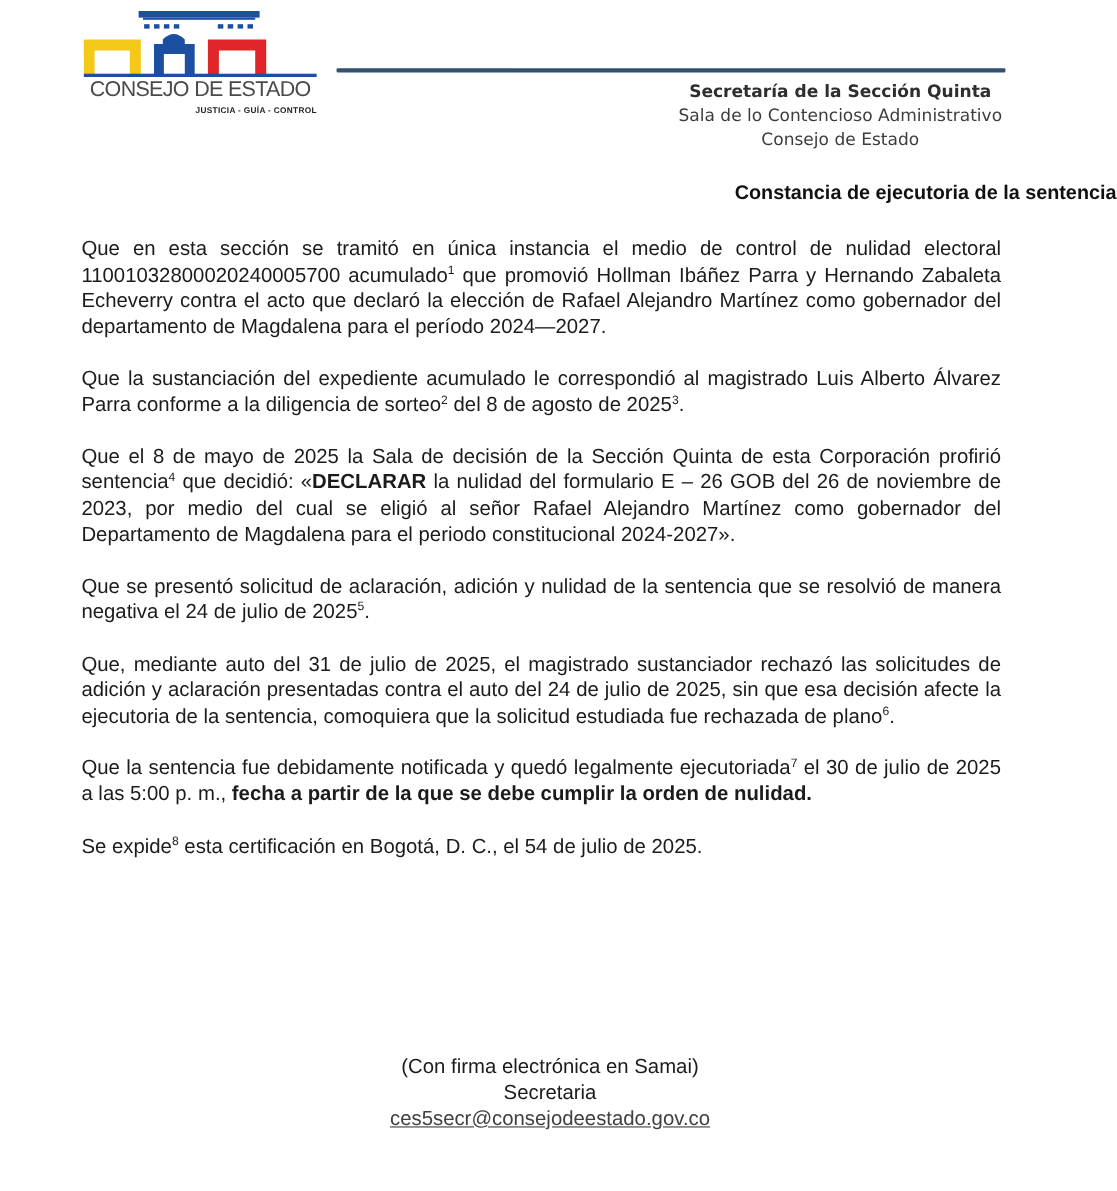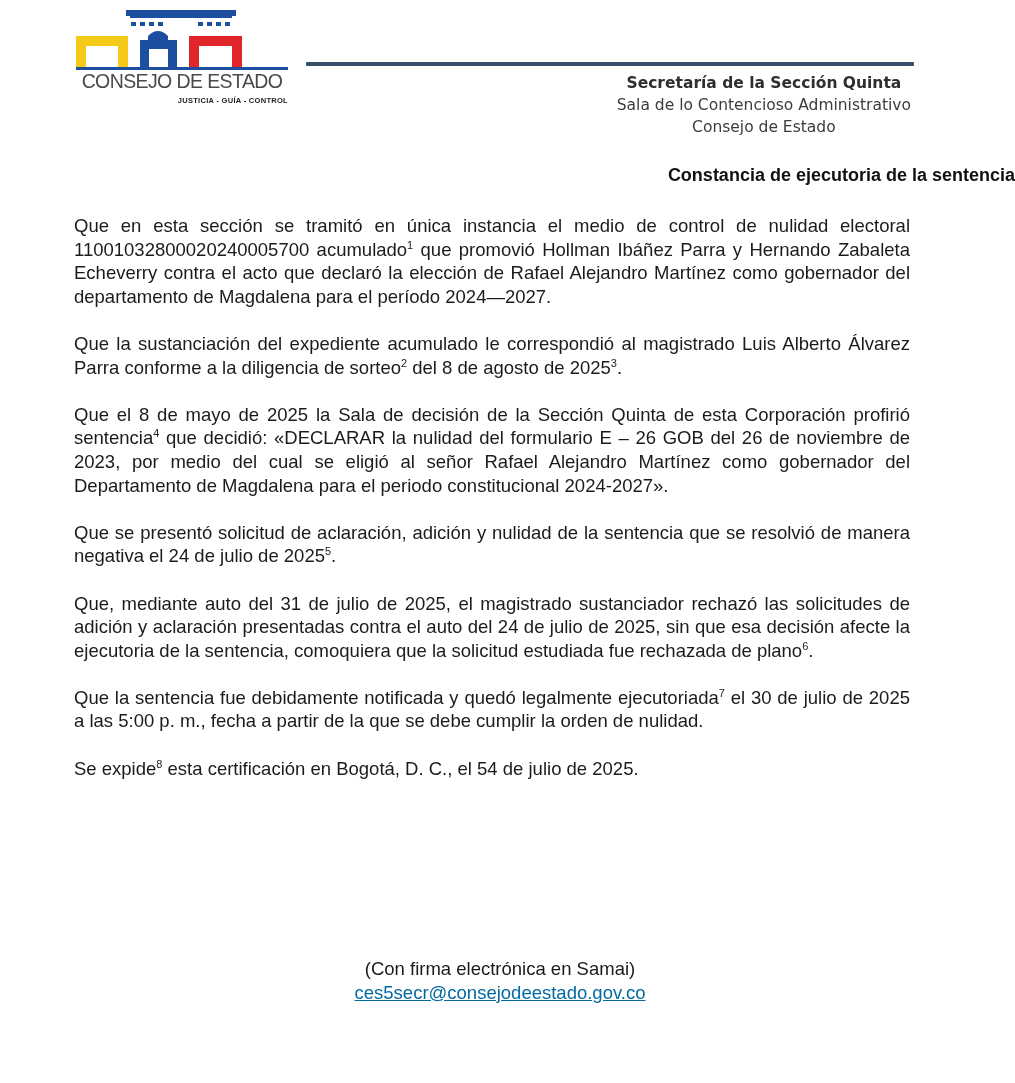--- a/index.html
+++ b/index.html
@@ -30,27 +30,27 @@
     .doc-title {
       position: absolute; left: 0; width: 1015px; top: 165px; text-align: right;
       font-weight: bold; font-size: 18px; color: #111;
     }
     .body-text {
       position: absolute; left: 74px; width: 836px; top: 214px;
       font-size: 18.5px; line-height: 23.6px; text-align: justify; color: #1b1b1b;
     }
     .body-text p { margin: 0 0 23.6px 0; }
     sup { font-size: 11px; line-height: 0; vertical-align: super; }
-    .b { font-weight: normal; }
+    .b { font-weight: bold; }
     .signature {
       position: absolute; left: 0; width: 1000px; top: 957px; text-align: center;
       font-size: 18.5px; line-height: 24px; color: #1b1b1b;
     }
     .signature .name { font-weight: bold; }
-    .signature a { color: #0369a1; text-decoration: underline; }
+    .signature a { color: #404040; text-decoration: underline; }
   </style>
 </head>
 <body>
 
 <div class="logo">
   <svg width="212" height="64" viewBox="0 0 212 64">
 
     <rect x="50" y="4" width="110" height="6" fill="#1d4fa0"></rect>
     <rect x="54" y="10" width="102" height="2" fill="#1d4fa0"></rect>
 
@@ -97,14 +97,15 @@
 
   <p><span>Que, mediante auto del 31 de julio de 2025, el magistrado sustanciador rechazó las solicitudes de adición y aclaración presentadas contra el auto del 24 de julio de 2025, sin que esa decisión afecte la ejecutoria de la sentencia, comoquiera que la solicitud estudiada fue rechazada de plano</span><sup>6</sup><span>.</span></p>
 
   <p><span>Que la sentencia fue debidamente notificada y quedó legalmente ejecutoriada</span><sup>7</sup><span> el 30 de julio de 2025 a las 5:00 p. m., </span><span class="b">fecha a partir de la que se debe cumplir la orden de nulidad.</span></p>
 
   <p><span>Se expide</span><sup>8</sup><span> esta certificación en Bogotá, D. C., el 54 de julio de 2025.</span></p>
 </div>
 
 <div class="signature">
   <div>(Con firma electrónica en Samai)</div>
+  <div>Secretaria</div>
   <div><a title="ces5secr@consejodeestado.gov.co">ces5secr@consejodeestado.gov.co</a></div>
 </div>
 
 </body></html>

